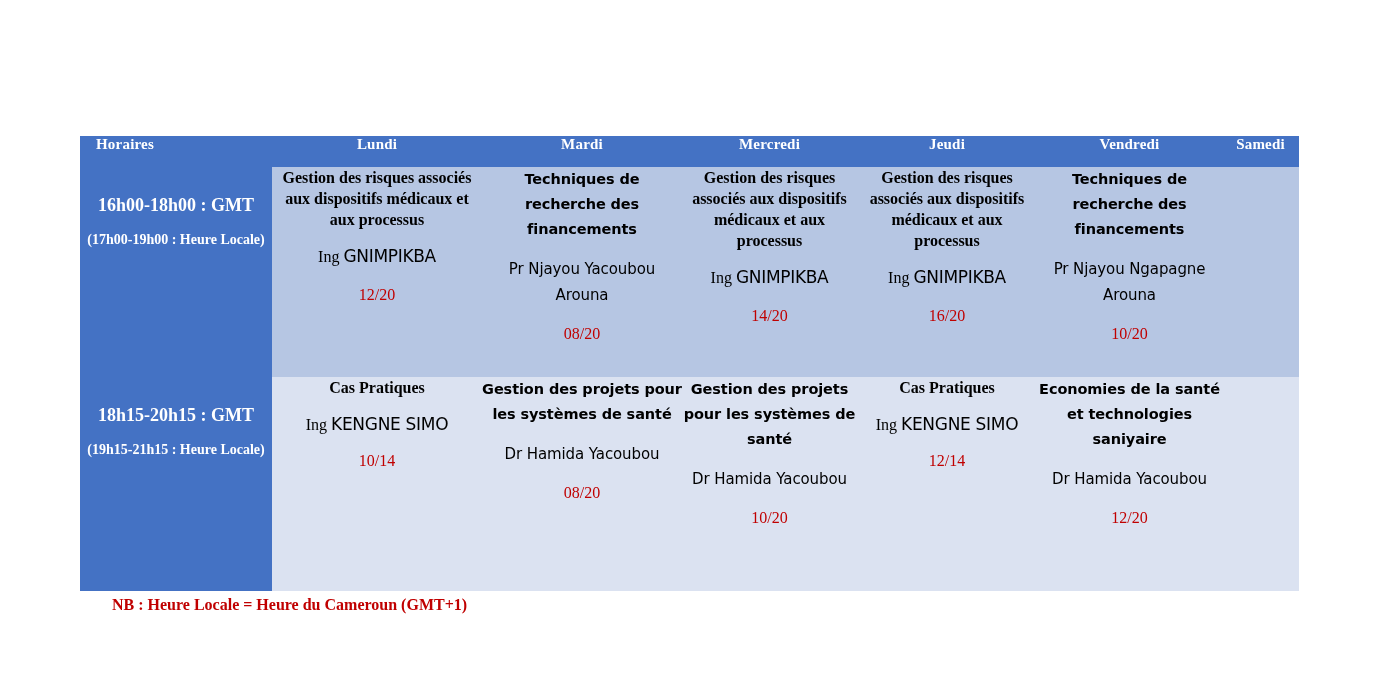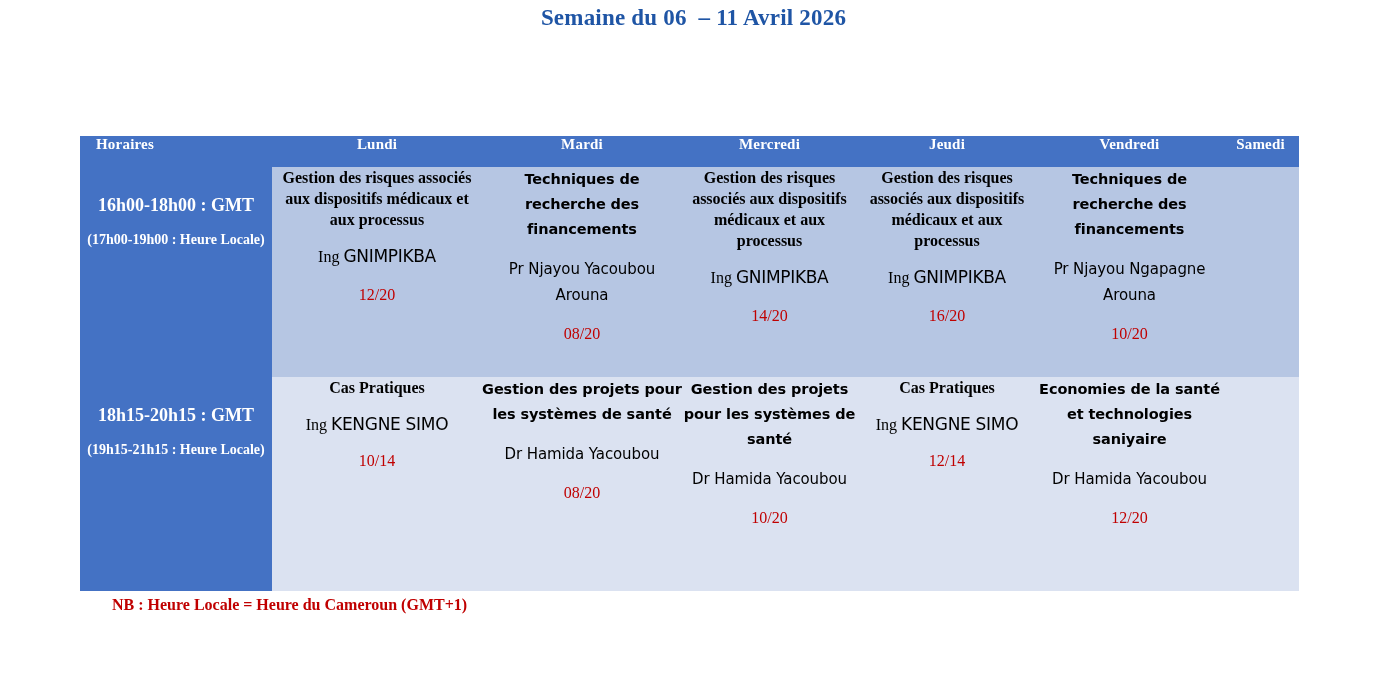--- a/index.html
+++ b/index.html
@@ -171,21 +171,20 @@
     font-weight: bold;
     font-size: 16px;
     line-height: 22px;
     white-space: pre;
   }
 </style>
 </head>
 <body>
 
 <div class="title-block">
-  <div class="title-line">Semaine du 06  – 11 Avril 2026</div>
 </div>
 
 <div class="sched-wrap">
   <table class="sched">
     <colgroup>
       <col style="width:192px">
       <col style="width:210px">
       <col style="width:200px">
       <col style="width:175px">
       <col style="width:180px">

